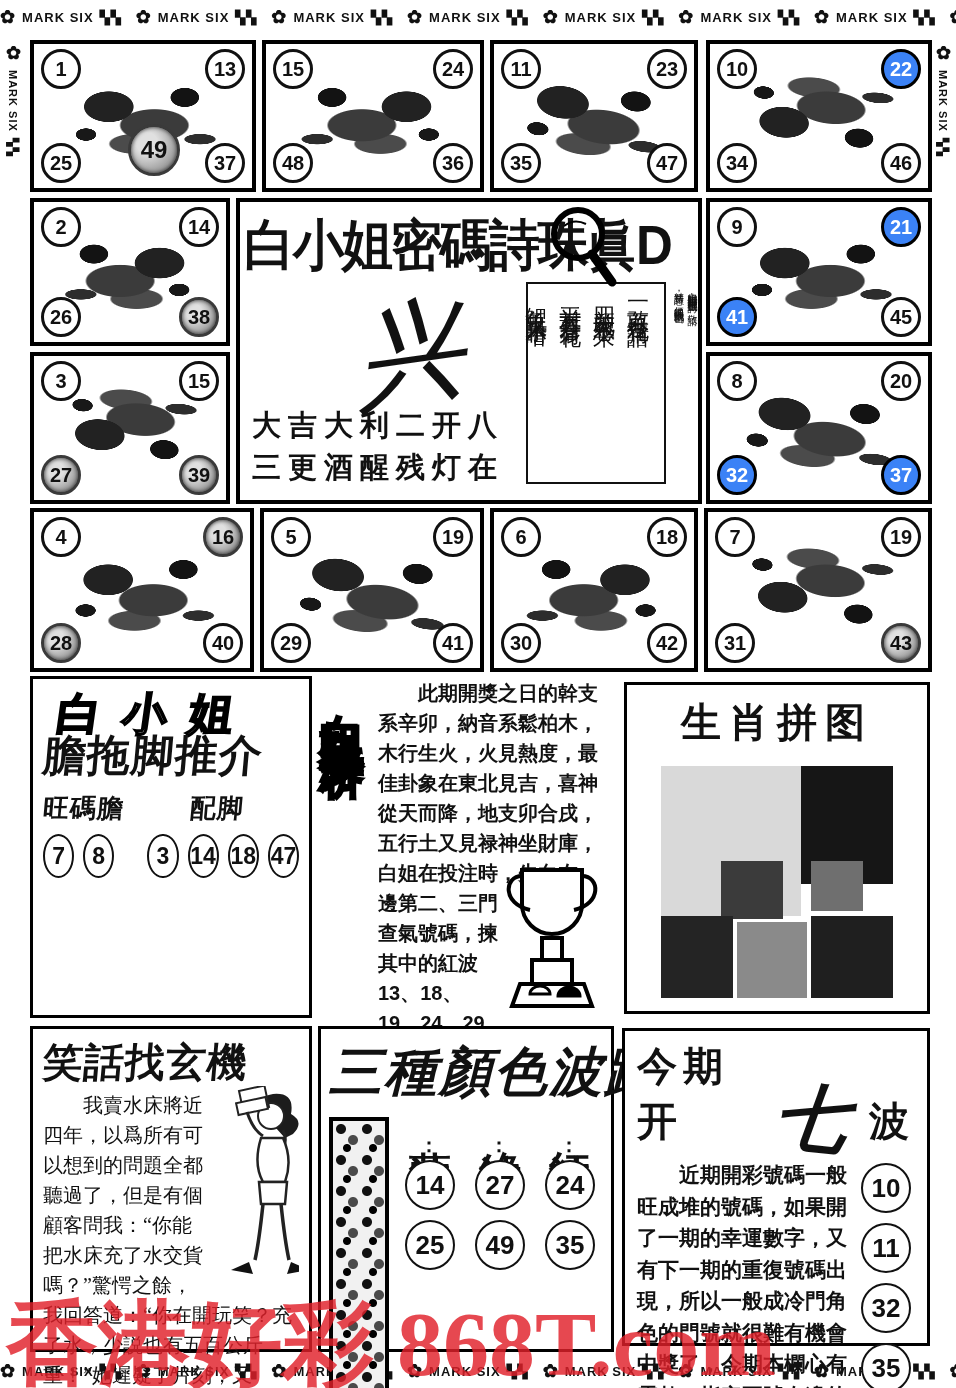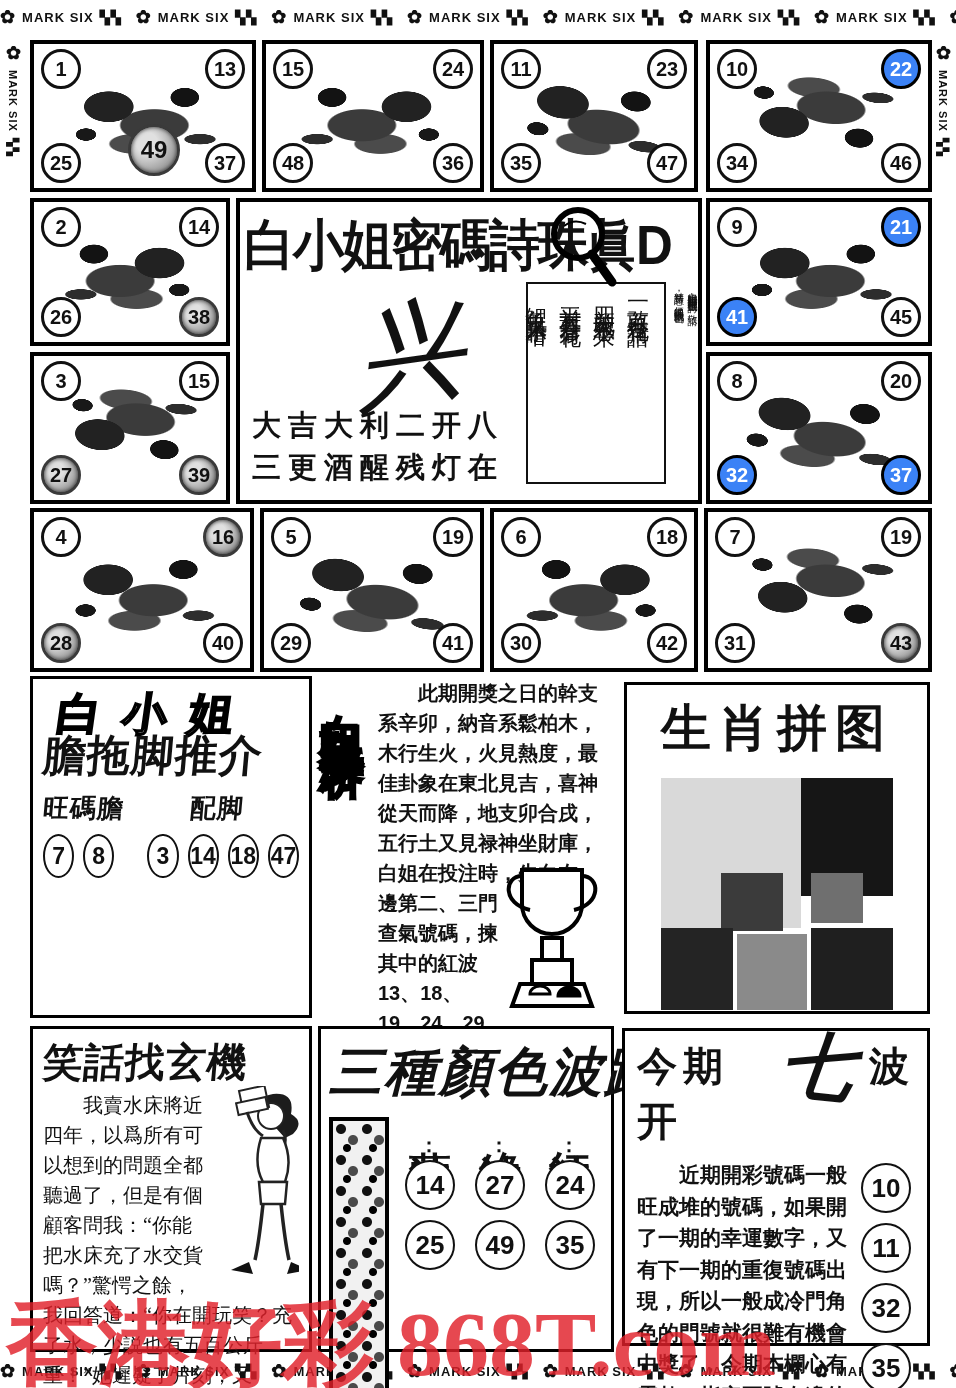--- a/index.html
+++ b/index.html
@@ -72,21 +72,21 @@
   .ballsbox{width:148px;height:278px;border:4px solid #000;box-sizing:border-box;background-color:#f1f1f1;
      background-image:radial-gradient(circle at 8px 8px,#111 4.5px,transparent 5.5px),
        radial-gradient(circle at 20px 19px,#4a4a4a 4.5px,transparent 5.5px),
        radial-gradient(circle at 14px 27px,#000 3.5px,transparent 4.5px);
      background-size:26px 31px;}
   .wavecol{display:flex;flex-direction:column;align-items:center;width:66px;}
   .wavecol .lbl{writing-mode:vertical-rl;font-size:42px;font-weight:900;letter-spacing:4px;line-height:1;}
   .wavecol .colon{font-size:20px;font-weight:900;margin:6px 0 4px;writing-mode:vertical-rl;}
   .wavecol .c2{width:46px;height:46px;border:2.5px solid #111;border-radius:50%;display:flex;
         align-items:center;justify-content:center;font:700 26px "Liberation Sans",sans-serif;margin:5px 0;background:#fff;}
-  .issuehead{display:flex;align-items:flex-start;justify-content:center;gap:16px;
+  .issuehead{display:flex;align-items:flex-end;justify-content:center;gap:22px;
         font-family:"Liberation Serif",serif;font-weight:700;}
   .issuehead .pre,.issuehead .suf{font-size:40px;letter-spacing:6px;}
   .issuehead .big{font-size:72px;line-height:.8;font-style:italic;font-weight:900;transform:rotate(6deg);}
   .issuenums{float:right;width:54px;margin:4px 0 0 8px;display:flex;flex-direction:column;gap:10px;}
   .issuenums .c2{width:46px;height:46px;border:2.5px solid #111;border-radius:50%;display:flex;
         align-items:center;justify-content:center;font:700 26px "Liberation Sans",sans-serif;background:#fff;}
   .trophy{position:absolute;right:2px;bottom:6px;}
   .womansvg{float:right;margin:-4px 0 2px 6px;}
   .watermark{position:absolute;left:6px;top:1282px;width:948px;z-index:9;pointer-events:none;
         font-family:"Liberation Serif",serif;font-weight:900;font-size:92px;letter-spacing:0px;
@@ -341,21 +341,21 @@
         <rect x="50" y="76" width="20" height="22" fill="#fff" stroke="#000" stroke-width="4"></rect>
         <path d="M28 122 h64 l8 22 h-80 z" fill="#fff" stroke="#000" stroke-width="4"></path>
         <rect x="40" y="98" width="40" height="24" fill="#fff" stroke="#000" stroke-width="4"></rect>
         <path d="M38 132 a10 8 0 0 1 20 0 z" fill="#fff" stroke="#000" stroke-width="3"></path>
         <path d="M66 134 a11 9 0 0 1 22 0 z" fill="#000" stroke="#000" stroke-width="3"></path>
       </svg>
     </div>
   </div>
 
   <div class="abox bordered" style="left:624px;top:682px;width:306px;height:332px;padding:8px;">
-    <div style="text-align:center;font-size:50px;font-weight:900;letter-spacing:8px;margin-top:2px;">生肖拼图</div>
+    <div style="text-align:center;font-size:40px;font-weight:900;letter-spacing:8px;margin-top:2px;">生肖拼图</div>
     <div class="collage">
       <div style="left:0;top:0;width:140px;height:150px;background:#d9d9d9;"></div>
       <div style="left:140px;top:0;width:92px;height:118px;background:#161616;"></div>
       <div style="left:150px;top:150px;width:82px;height:82px;background:#1f1f1f;"></div>
       <div style="left:60px;top:95px;width:62px;height:58px;background:#3b3b3b;"></div>
       <div style="left:0;top:150px;width:72px;height:82px;background:#242424;"></div>
       <div style="left:76px;top:156px;width:70px;height:76px;background:#8a8a8a;"></div>
       <div style="left:150px;top:95px;width:52px;height:50px;background:#6f6f6f;"></div>
     </div>
   </div>

